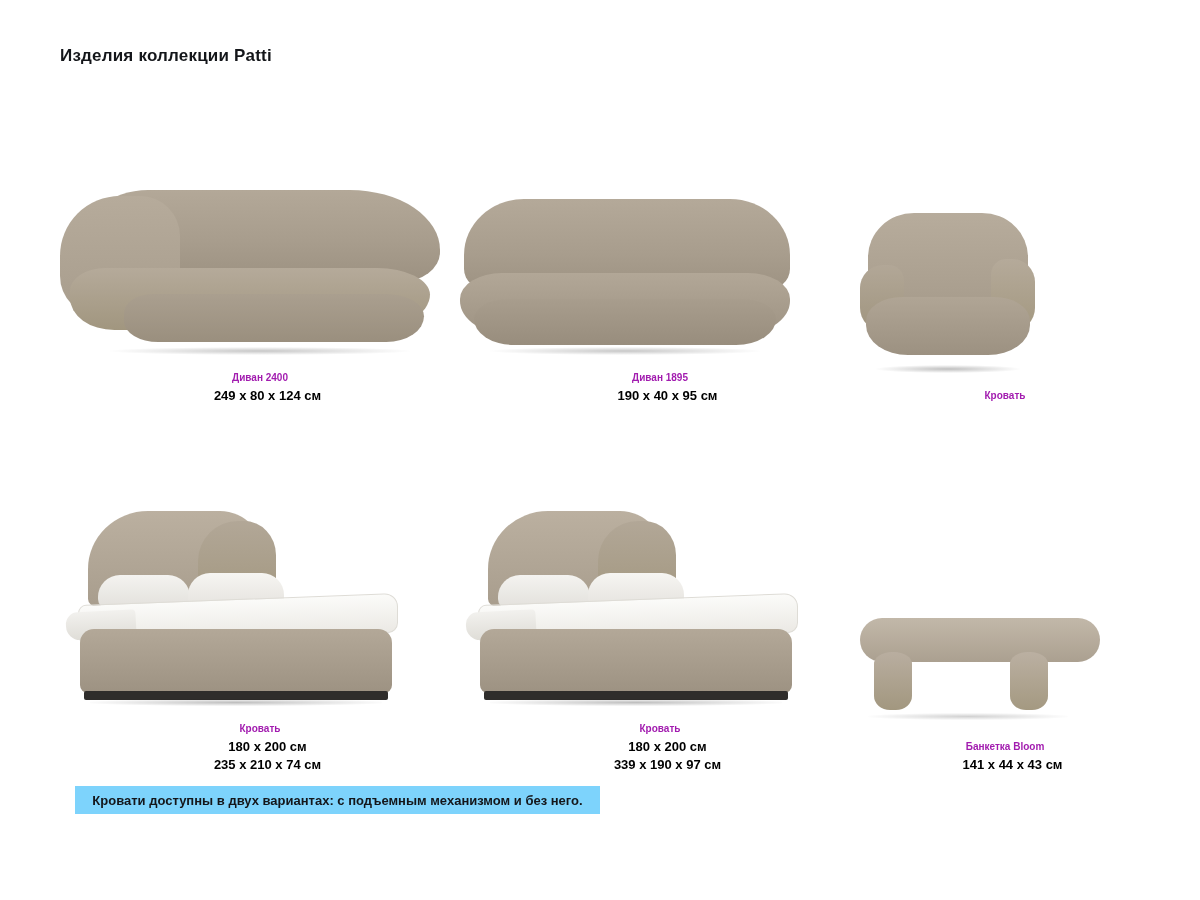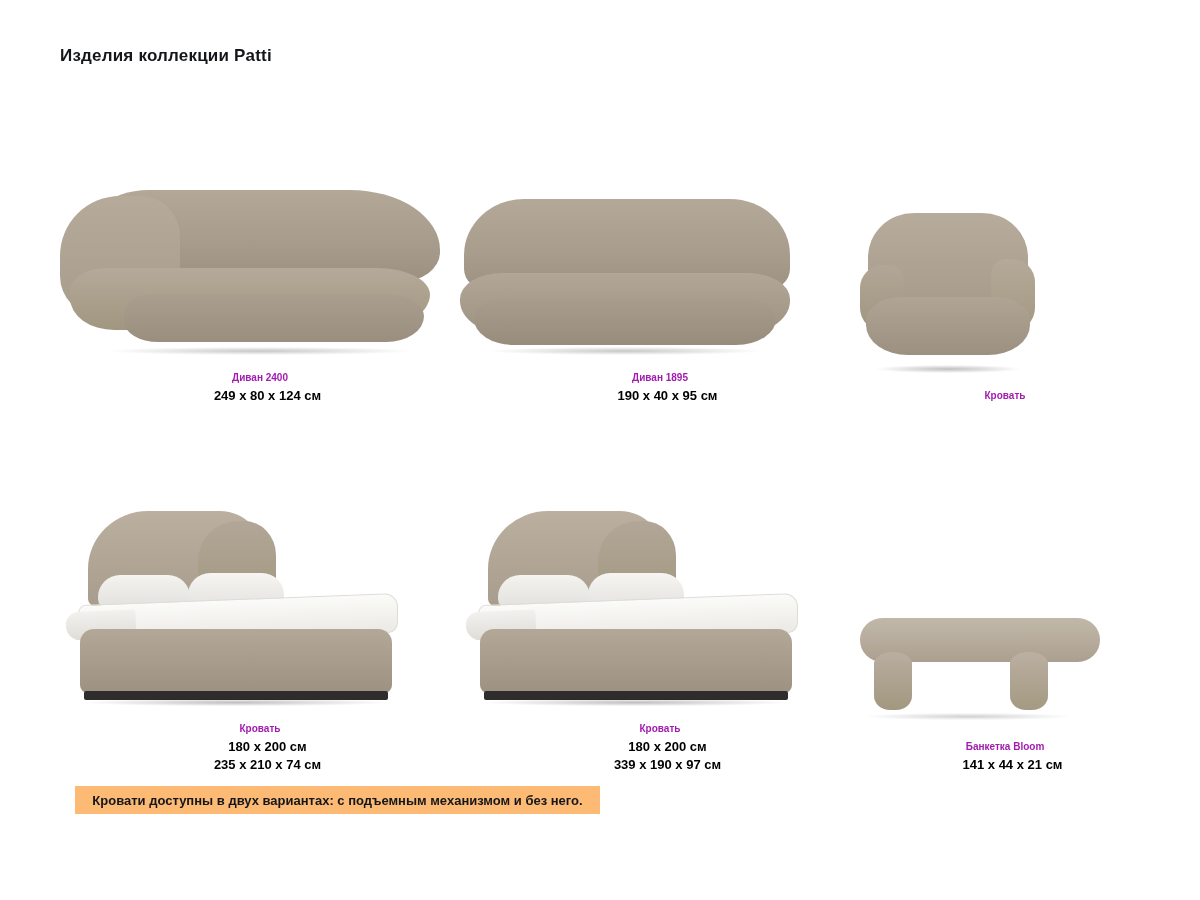--- a/index.html
+++ b/index.html
@@ -227,21 +227,21 @@
     background: radial-gradient(ellipse at center, rgba(0,0,0,0.18) 0%, rgba(0,0,0,0) 74%);
   }
 
   
   .note {
     position: absolute;
     left: 75px;
     top: 786px;
     width: 525px;
     height: 28px;
-    background: #fdba74;
+    background: #7dd3fc;
     display: flex;
     align-items: center;
     justify-content: center;
   }
   .note span {
     font-size: 13px;
     font-weight: bold;
     color: #14161a;
   }
 </style>
@@ -350,21 +350,21 @@
       <div class="figure tall">
         <div class="bench">
           <div class="top"></div>
           <div class="legL"></div>
           <div class="legR"></div>
           <div class="shadow"></div>
         </div>
       </div>
       <div class="caption">
         <span class="name">Банкетка Bloom</span>
-        <span class="dim">141 x 44 x 21 см</span>
+        <span class="dim">141 x 44 x 43 см</span>
       </div>
     </div>
 
   </div>
 
   <div class="note">
     <span>Кровати доступны в двух вариантах: с подъемным механизмом и без него.</span>
   </div>
 
 </div>

